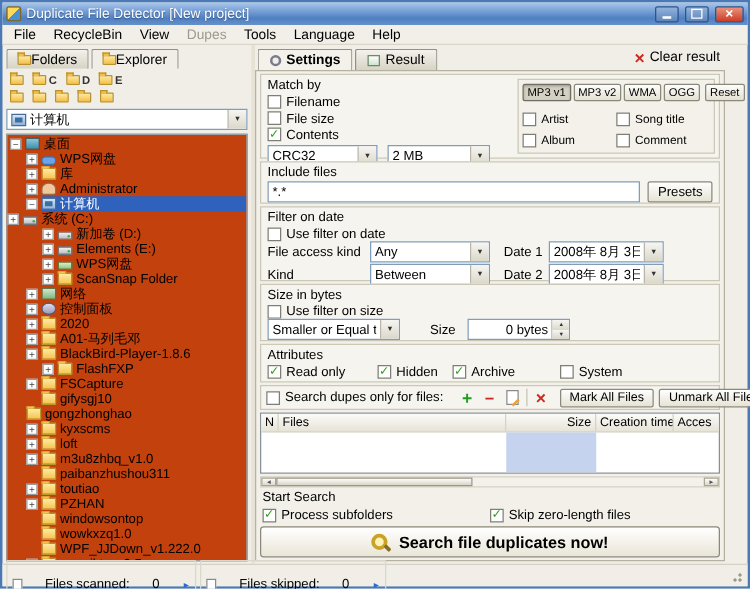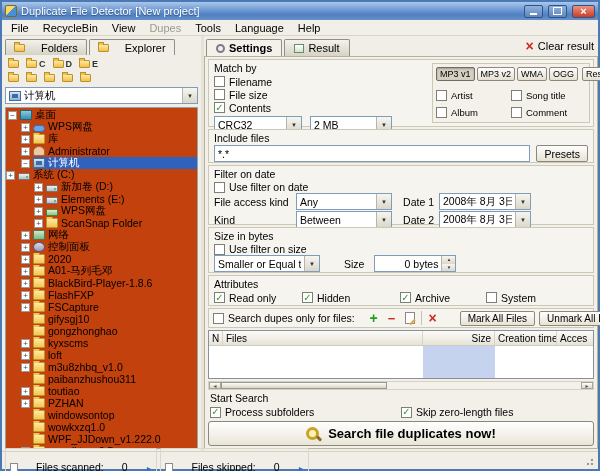--- a/index.html
+++ b/index.html
@@ -20,25 +20,25 @@
 
 
 .menubar{height:16px;background:#f1efe8;border-bottom:1px solid #d9d6c9;display:flex;align-items:center;padding:0 2px;flex:none}
 .menu-item{padding:0 7px;height:100%;display:flex;align-items:center;white-space:nowrap}
 .menu-item.disabled{color:#9b9a8e}
 
 
 .main{flex:1;display:flex;min-height:0}
 .left{width:199px;flex:none;display:flex;flex-direction:column;min-height:0;padding:1px 0 1px 2px}
 .splitter{width:3px;flex:none;background:#e6e3d6}
-.right{flex:1;display:flex;flex-direction:column;min-width:0;padding:0 0 2px 0}
+.right{flex:1;display:flex;flex-direction:column;min-width:0;padding:0 18px 2px 0}
 
 
 .ltabs{height:18px;display:flex;gap:2px;padding:2px 1px 0;flex:none}
-.ltab{padding:0 8px;display:flex;align-items:center;gap:16px;background:linear-gradient(#f3f1ea,#d6d3c5);border:1px solid #8f9086;border-bottom:none;border-radius:2px 2px 0 0;white-space:nowrap}
+.ltab{padding:0 8px;display:flex;align-items:center;gap:0;background:linear-gradient(#f3f1ea,#d6d3c5);border:1px solid #8f9086;border-bottom:none;border-radius:2px 2px 0 0;white-space:nowrap}
 .ltab.active{background:#f0eee7}
 .mini-folder{width:11px;height:8px;background:linear-gradient(#ffe9a0,#f3bf4a);border:1px solid #b8922e;border-radius:1px;position:relative;flex:none}
 .mini-folder::before{content:"";position:absolute;top:-3px;left:-1px;width:4px;height:2px;background:#f3bf4a;border:1px solid #b8922e;border-bottom:none}
 .toolbar{padding:2px 2px 1px;flex:none}
 .tb-row{display:flex;gap:3px;height:13px;margin-bottom:1px;align-items:center}
 .tb-btn{height:12px;display:flex;align-items:center;gap:2px;padding:0 2px;font-size:9px;font-weight:bold;color:#333}
 .combo-row{padding:1px 3px 2px 1px;flex:none}
 
 
 .combo{height:17px;background:#fff;border:1px solid #7f9db9;display:flex;align-items:center;font-size:10.5px;padding-left:3px;white-space:nowrap;overflow:hidden}
@@ -332,42 +332,42 @@
               <span class="tlabel">A01-马列毛邓</span>
             </span>
           </div>
           <div class="tnode" style="padding-left: 15px;">
             <span class="exp plus"></span>
             <span class="tbody">
               <span class="ic ic-folder"></span>
               <span class="tlabel">BlackBird-Player-1.8.6</span>
             </span>
           </div>
-          <div class="tnode" style="padding-left: 15px;">
+          <div class="tnode" style="padding-left: 28px;">
             <span class="exp plus"></span>
             <span class="tbody">
               <span class="ic ic-folder"></span>
               <span class="tlabel">FlashFXP</span>
             </span>
           </div>
           <div class="tnode" style="padding-left: 15px;">
             <span class="exp plus"></span>
             <span class="tbody">
               <span class="ic ic-folder"></span>
               <span class="tlabel">FSCapture</span>
             </span>
           </div>
           <div class="tnode" style="padding-left: 15px;">
             <span class="exp noexp"></span>
             <span class="tbody">
               <span class="ic ic-folder"></span>
               <span class="tlabel">gifysgj10</span>
             </span>
           </div>
-          <div class="tnode" style="padding-left: 3px; margin-left: 12px;">
+          <div class="tnode" style="padding-left: 3px;">
             <span class="exp noexp"></span>
             <span class="tbody">
               <span class="ic ic-folder"></span>
               <span class="tlabel">gongzhonghao</span>
             </span>
           </div>
           <div class="tnode" style="padding-left: 15px;">
             <span class="exp plus"></span>
             <span class="tbody">
               <span class="ic ic-folder"></span>
@@ -577,21 +577,21 @@
           </div>
         </div>
 
         <div class="grp" style="height:31px">
           <div class="grp-title">Attributes</div>
           <div style="display:flex">
             <span class="cbrow" style="width:88px">
                 <span class="cb checked"></span>
                 <span>Read only</span>
               </span>
-            <span class="cbrow" style="width:98px">
+            <span class="cbrow" style="width:60px">
                 <span class="cb checked"></span>
                 <span>Hidden</span>
               </span>
             <span class="cbrow" style="width:86px">
                 <span class="cb checked"></span>
                 <span>Archive</span>
               </span>
             <span class="cbrow">
                 <span class="cb"></span>
                 <span>System</span>
@@ -606,21 +606,21 @@
           </span>
           <span class="tool tool-plus" style="margin-left:8px"></span>
           <span class="tool tool-minus"></span>
           <span class="tool">
               <span class="tool-edit"></span>
             </span>
           <span class="vsep"></span>
           <span class="tool">
               <span class="x-red"></span>
             </span>
-          <span class="btn" style="height:15px;font-size:10px;margin-left:16px">Mark All Files</span>
+          <span class="btn" style="height:15px;font-size:10px;margin-left:4px">Mark All Files</span>
           <span class="btn" style="height:15px;font-size:10px">Unmark All Files</span>
         </div>
 
         <div class="ftable">
           <div class="thead">
             <span class="th col-n">N</span>
             <span class="th col-files">Files</span>
             <span class="th col-size">Size</span>
             <span class="th col-ctime">Creation time</span>
             <span class="th col-acc">Acces</span>

